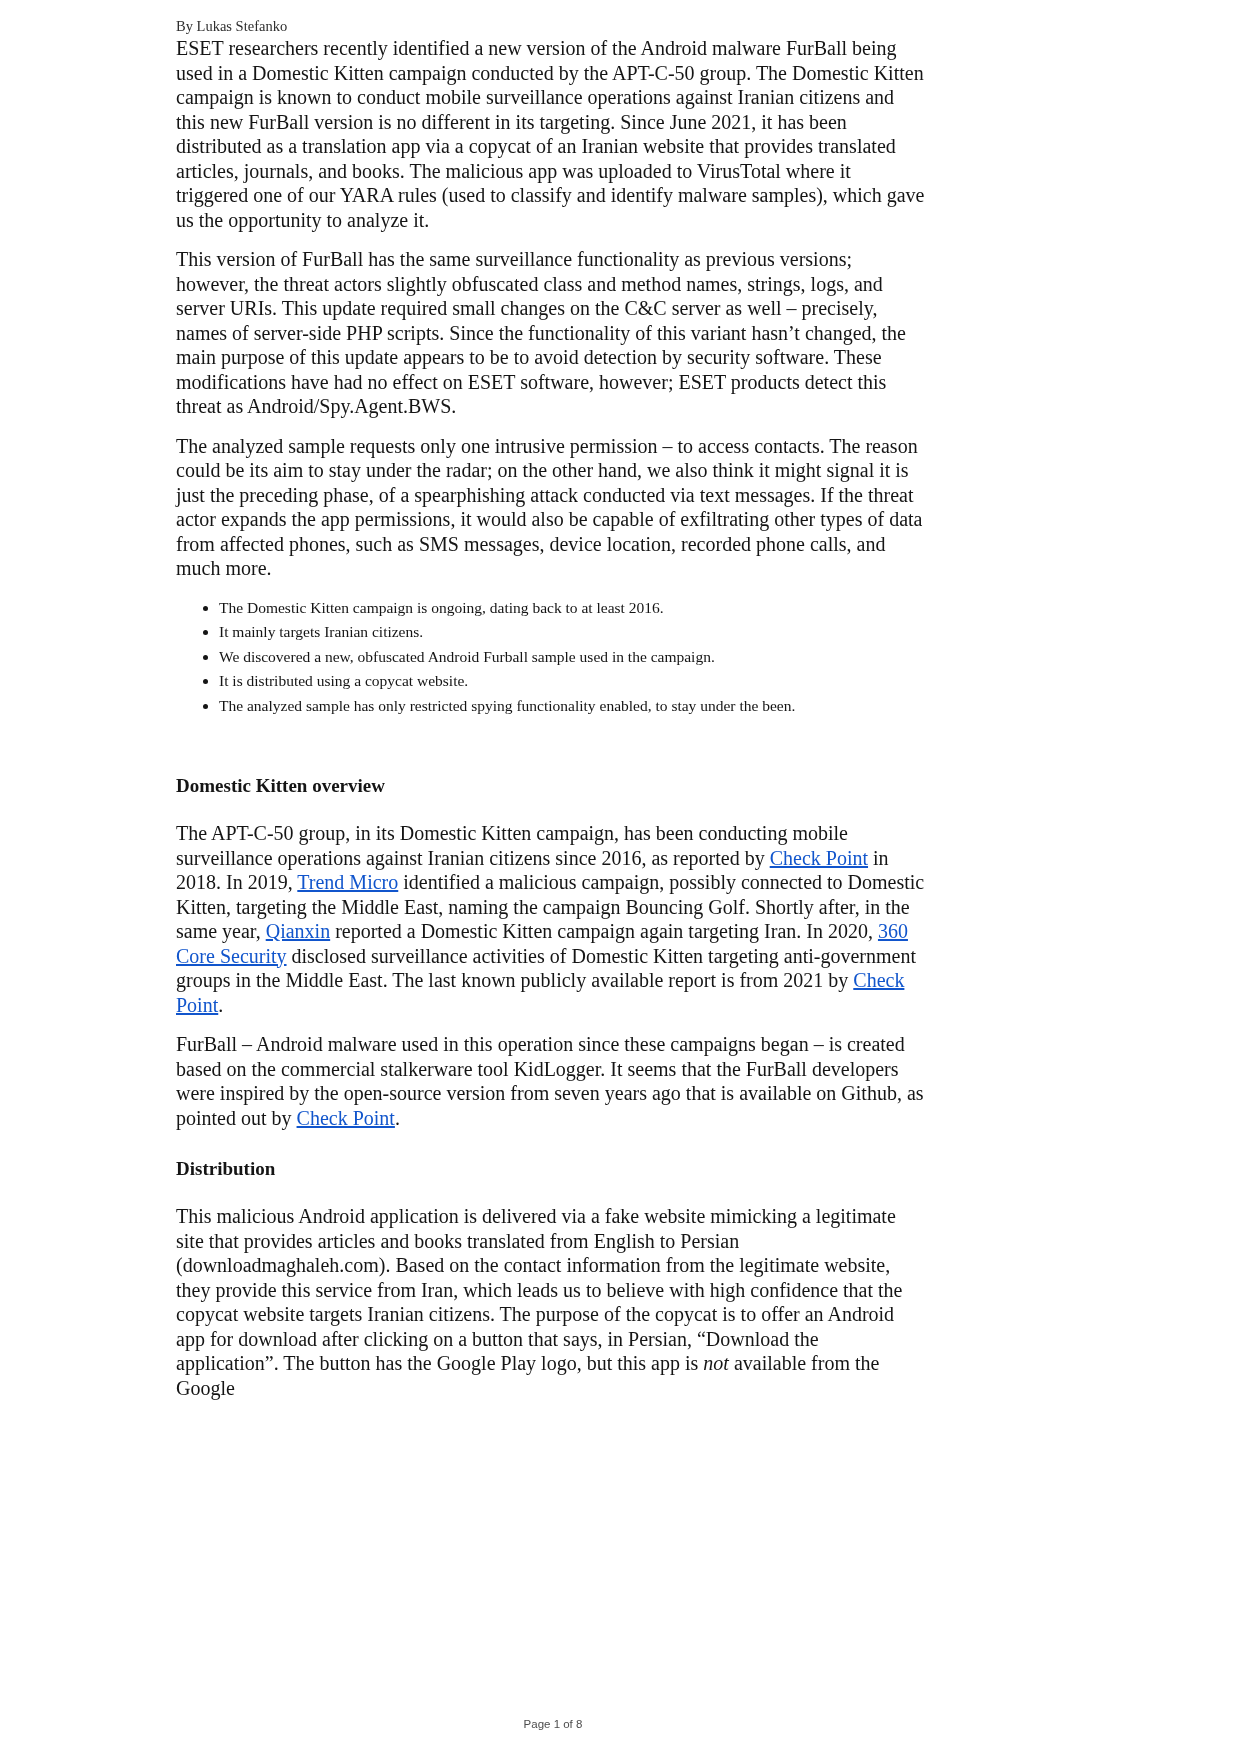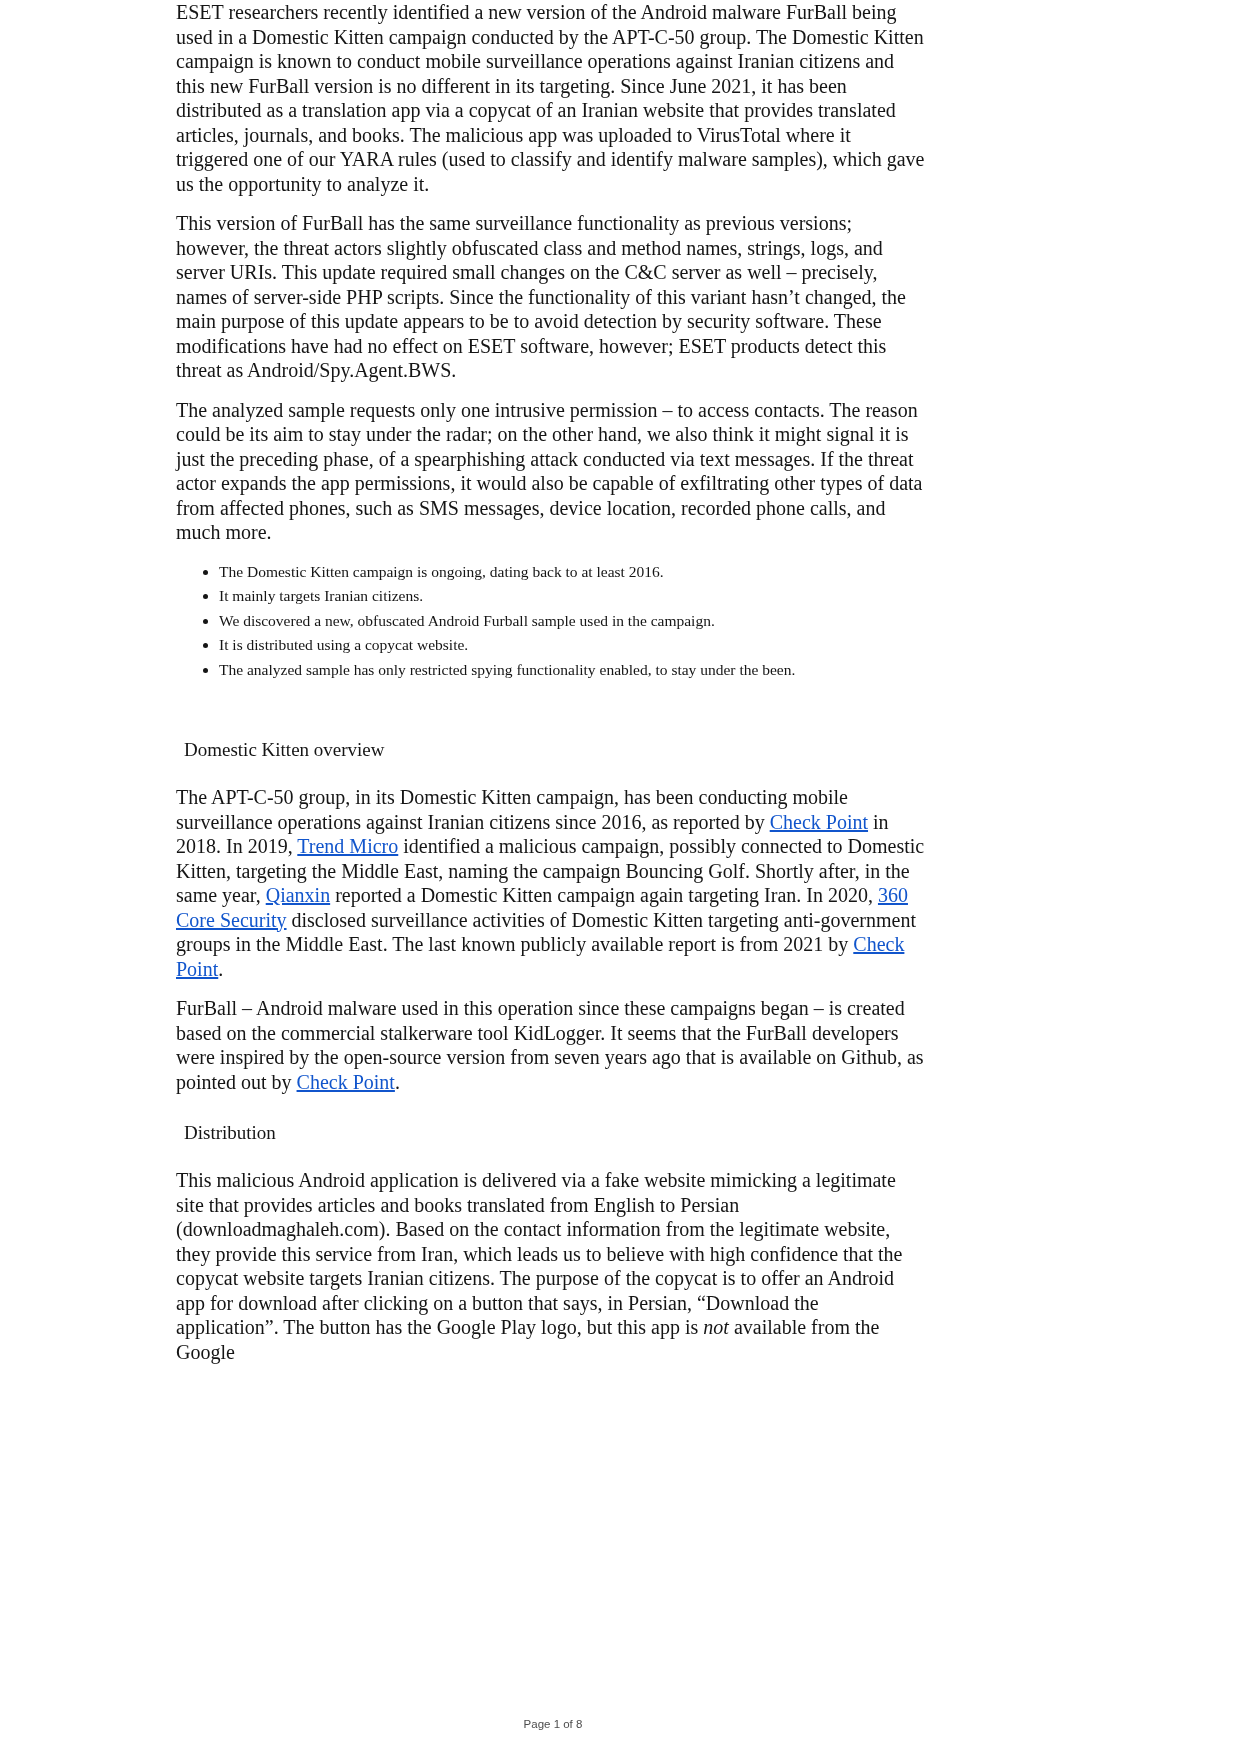--- a/index.html
+++ b/index.html
@@ -80,42 +80,43 @@
     list-style: disc outside;
   }
   ul.key-points li {
     font-size: 15.5px;
     line-height: 24.5px;
     padding-left: 0px;
   }
   h2.section-heading {
     font-size: 19px;
     line-height: 26px;
-    font-weight: normal;
-    margin: 26px 0 22px 8px;
+    font-weight: bold;
+    margin: 26px 0 22px 0;
     color: var(--text-color, #151515);
   }
   a.link {
     color: var(--link-color, #1155cc);
     text-decoration: underline;
     cursor: pointer;
   }
   em.italic {
     font-style: italic;
   }
 </style>
 </head>
 <body>
 
 <div class="page">
 
 
   <div class="content">
 
 
+    <p class="byline">By Lukas Stefanko</p>
 
 
     <p class="body">ESET researchers recently identified a new version of the Android malware FurBall being used in a Domestic Kitten campaign conducted by the APT-C-50 group. The Domestic Kitten campaign is known to conduct mobile surveillance operations against Iranian citizens and this new FurBall version is no different in its targeting. Since June 2021, it has been distributed as a translation app via a copycat of an Iranian website that provides translated articles, journals, and books. The malicious app was uploaded to VirusTotal where it triggered one of our YARA rules (used to classify and identify malware samples), which gave us the opportunity to analyze it.</p>
     <p class="body">This version of FurBall has the same surveillance functionality as previous versions; however, the threat actors slightly obfuscated class and method names, strings, logs, and server URIs. This update required small changes on the C&amp;C server as well – precisely, names of server-side PHP scripts. Since the functionality of this variant hasn’t changed, the main purpose of this update appears to be to avoid detection by security software. These modifications have had no effect on ESET software, however; ESET products detect this threat as Android/Spy.Agent.BWS.</p>
     <p class="body">The analyzed sample requests only one intrusive permission – to access contacts. The reason could be its aim to stay under the radar; on the other hand, we also think it might signal it is just the preceding phase, of a spearphishing attack conducted via text messages. If the threat actor expands the app permissions, it would also be capable of exfiltrating other types of data from affected phones, such as SMS messages, device location, recorded phone calls, and much more.</p>
 
 
     <ul class="key-points">
       <li>The Domestic Kitten campaign is ongoing, dating back to at least 2016.</li>
       <li>It mainly targets Iranian citizens.</li>

